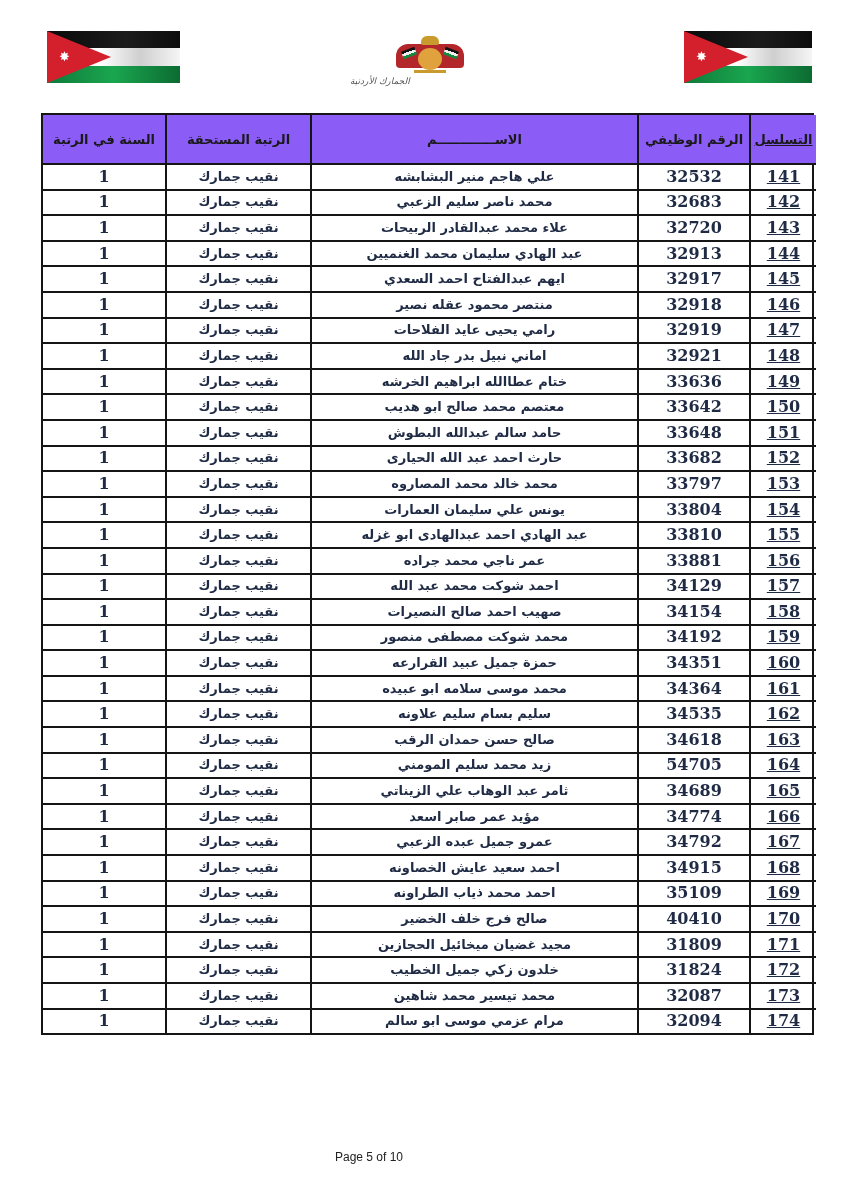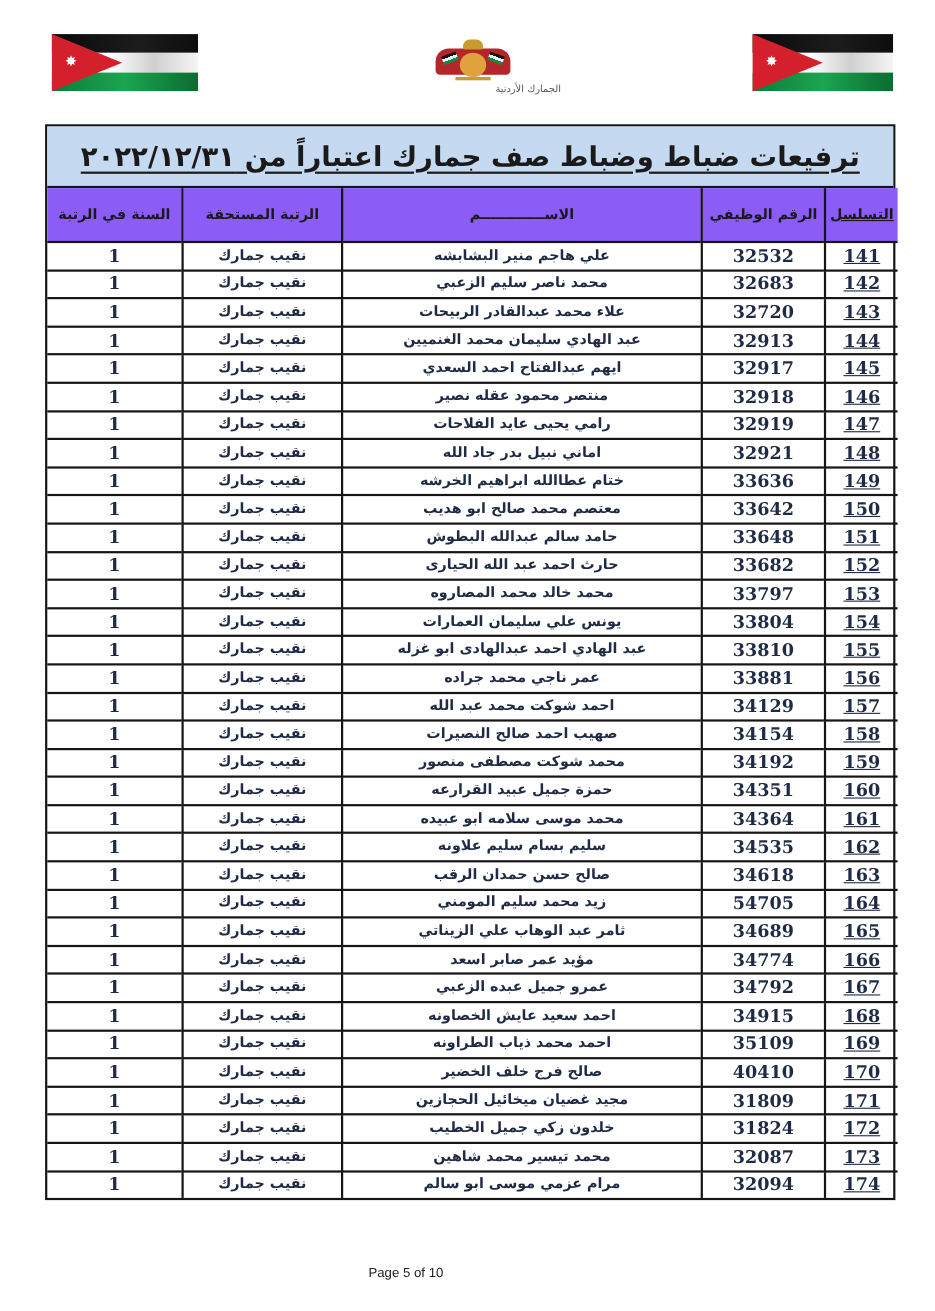--- a/index.html
+++ b/index.html
@@ -14,21 +14,21 @@
     .flag .tri { position: absolute; left: 0; top: 0; width: 0; height: 0; border-top: 26px solid transparent; border-bottom: 26px solid transparent; border-left: 64px solid #d4202c; }
     .flag .star { position: absolute; left: 12px; top: 18px; color: #ffffff; font-size: 13px; line-height: 16px; }
 
     .emblem { position: absolute; left: 388px; top: 36px; width: 84px; height: 40px; }
     .emblem .crown { position: absolute; left: 33px; top: 0; width: 18px; height: 9px; background: #c99a2e; border-radius: 6px 6px 2px 2px; }
     .emblem .mantle { position: absolute; left: 8px; top: 8px; width: 68px; height: 24px; background: #b3262a; border-radius: 12px 12px 4px 4px; }
     .emblem .shield { position: absolute; left: 30px; top: 12px; width: 24px; height: 22px; background: #e0a23c; border-radius: 50%; }
     .emblem .flagl { position: absolute; left: 14px; top: 13px; width: 14px; height: 8px; background: linear-gradient(#111 33%, #eee 33% 66%, #168a40 66%); transform: rotate(-20deg); }
     .emblem .flagr { position: absolute; left: 56px; top: 13px; width: 14px; height: 8px; background: linear-gradient(#111 33%, #eee 33% 66%, #168a40 66%); transform: rotate(20deg); }
     .emblem .base { position: absolute; left: 26px; top: 34px; width: 32px; height: 3px; background: #c99a2e; }
-    .emblem-caption { position: absolute; left: 350px; top: 76px; width: 160px; text-align: right; font-family: "DejaVu Serif", serif; font-size: 9px; color: #555; direction: rtl; }
+    .emblem-caption { position: absolute; left: 350px; top: 76px; width: 160px; text-align: left; font-family: "DejaVu Serif", serif; font-size: 9px; color: #555; direction: rtl; font-style: italic; }
 
     .sheet { position: absolute; left: 41px; top: 113px; width: 773px; border: 2px solid #151515; box-sizing: border-box; }
     .title-band { height: 54px; background: #c5d9f1; border-bottom: 2px solid #151515; display: flex; align-items: center; justify-content: center; direction: rtl; }
     .title-band span { font-family: "DejaVu Sans", sans-serif; font-weight: bold; font-size: 25px; color: #1a1a1a; text-decoration: underline; text-underline-offset: 5px; text-decoration-thickness: 2px; }
 
     table { width: 100%; border-collapse: collapse; direction: rtl; table-layout: fixed; }
     th, td { border: 2px solid #151515; padding: 0; text-align: center; white-space: nowrap; overflow: hidden; }
     tr:first-child th { border-top: none; }
     th:first-child, td:first-child { border-right: none; text-decoration: underline; }
     th:last-child, td:last-child { border-left: none; }
@@ -63,23 +63,20 @@
 
 <div class="flag right">
   <div class="stripe s1"></div>
   <div class="stripe s2"></div>
   <div class="stripe s3"></div>
   <div class="tri"></div>
   <div class="star">✸</div>
 </div>
 
 <div class="sheet">
-  <div class="title-band">
-    <span>ترفيعات ضباط وضباط صف جمارك اعتباراً من ٢٠٢٢/١٢/٣١</span>
-  </div>
   <table>
     <colgroup>
       <col style="width:66px">
       <col style="width:112px">
       <col style="width:327px">
       <col style="width:145px">
       <col style="width:123px">
     </colgroup>
     <thead>
       <tr>

